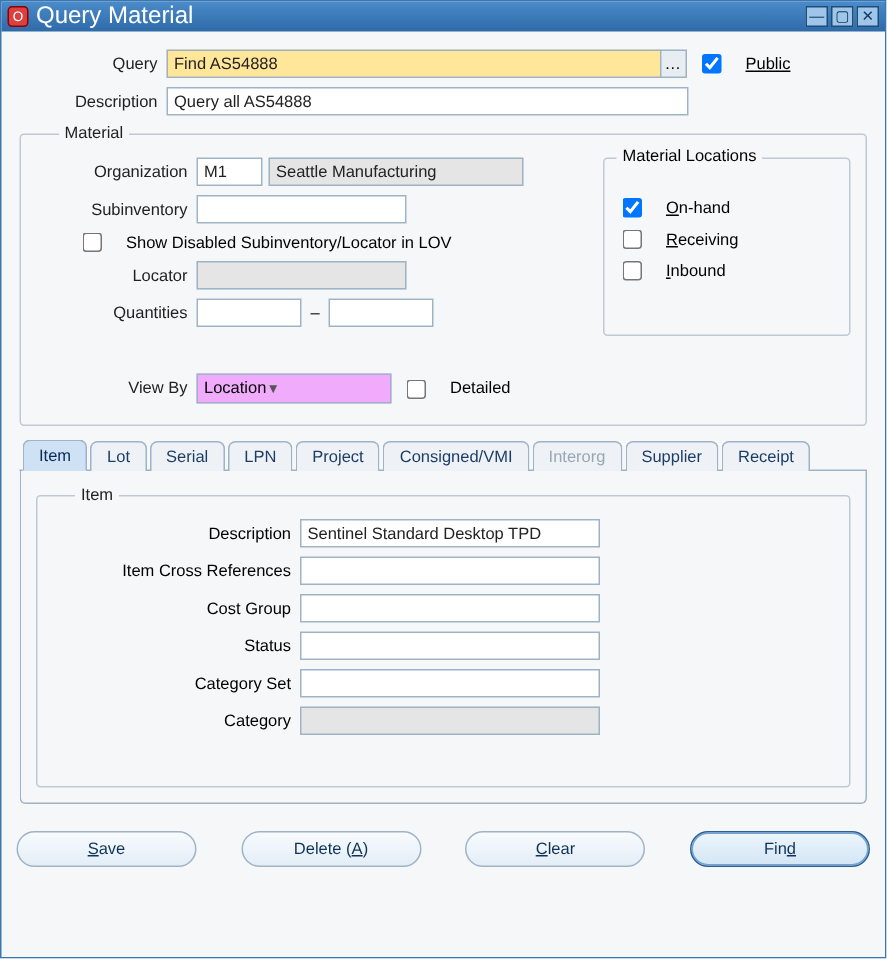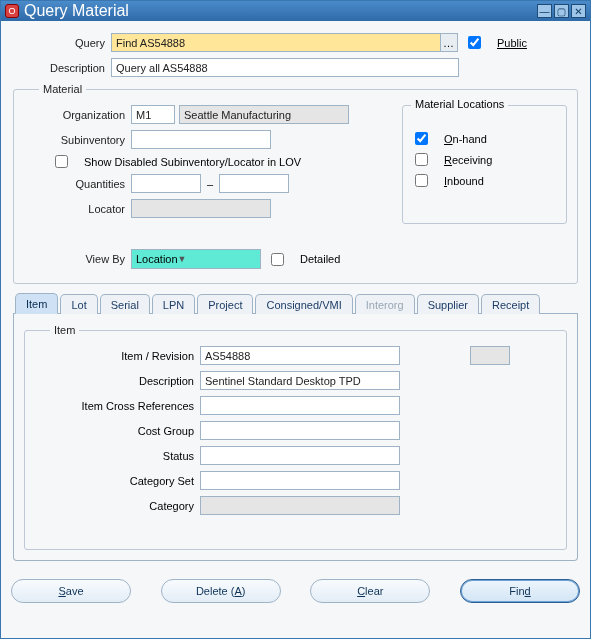--- a/index.html
+++ b/index.html
@@ -20,21 +20,21 @@
   .ellips .dots{ letter-spacing:1px; }
   .chk { display:flex; align-items:center; gap:16px; }
   .chk input { margin:0; }
   .underline { text-decoration: underline; }
   fieldset { border:1px solid #bfc9d5; border-radius:3px; margin:0 0 8px 0; padding:10px 10px 8px 25px; position:relative; }
   fieldset > legend { padding:0 4px; color:#222; font-size:11px; }
   .mat-cols { display:flex; gap:16px; }
   .mat-left { flex:1; }
   .mat-right { border:1px solid #bfc9d5; border-radius:3px; padding:26px 12px 14px 12px; width:165px; position:relative; }
   .mat-right .ml-title{ position:absolute; top:-8px; left:8px; background:#f6f7f8; padding:0 4px; font-size:11px;}
-  .select { height:20px; border:1px solid #9fb3c7; background:#5eead4; display:flex; align-items:center; padding:0 4px; width:130px; cursor:pointer;}
+  .select { height:20px; border:1px solid #9fb3c7; background:#f0abfc; display:flex; align-items:center; padding:0 4px; width:130px; cursor:pointer;}
   .select .arrow{ font-size:9px; color:#555; }
   .qtydash{ margin:0 6px; }
 
   .tabbar { display:flex; align-items:flex-end; margin-top:6px; border-bottom:1px solid #9fb3c7; padding-left:2px;}
   .tab { padding:4px 10px 3px 10px; border:1px solid #9fb3c7; border-bottom:none; border-top-left-radius:5px; border-top-right-radius:5px; margin-right:2px; background:#eef2f6; color:#1d3d66; cursor:pointer; position:relative; top:1px;}
   .tab.active { background:#cfe2f5; font-weight:normal; border-bottom:1px solid #cfe2f5; color:#0a2a52;}
   .tab.disabled { color:#9aa7b5; }
   .tabpanel { border:1px solid #9fb3c7; border-top:none; border-radius:0 0 4px 4px; padding:10px; background:#f6f7f8; }
   fieldset.inner{margin:0;}
   .btnrow { display:flex; justify-content:space-between; padding:10px 10px 12px 10px; }
@@ -87,28 +87,28 @@
           </div>
           <div class="row">
             <div class="lbl" style="width:92px">Subinventory</div>
             <input class="input" style="width: 140px;" value="">
           </div>
           <div class="row chk" style="margin-left:16px">
             <input type="checkbox" style="">
             <span>Show Disabled Subinventory/Locator in LOV</span>
           </div>
           <div class="row">
+            <div class="lbl" style="width:92px">Locator</div>
+            <input class="input gray" style="width: 140px;" value="">
+          </div>
+          <div class="row">
             <div class="lbl" style="width:92px">Quantities</div>
             <input class="input" style="width: 70px;" value="">
             <span class="qtydash">–</span>
             <input class="input" style="width: 70px;" value="">
-          </div>
-          <div class="row">
-            <div class="lbl" style="width:92px">Locator</div>
-            <input class="input gray" style="width: 140px;" value="">
           </div>
         </div>
         <div class="mat-right">
           <div class="ml-title">Material Locations</div>
           <div class="chk" style="margin-bottom:8px">
             <input type="checkbox" checked="" style="">
             <span><span class="underline">O</span><span>n-hand</span></span>
           </div>
           <div class="chk" style="margin-bottom:8px">
             <input type="checkbox" style="">
@@ -142,26 +142,20 @@
       <div class="tab">Project</div>
       <div class="tab">Consigned/VMI</div>
       <div class="tab disabled">Interorg</div>
       <div class="tab">Supplier</div>
       <div class="tab">Receipt</div>
     </div>
     <div class="tabpanel">
       <fieldset class="inner">
         <legend>Item</legend>
         <div class="row">
-          <div class="mlbl">Item / Revision</div>
-          <input class="input" style="width: 200px;" value="AS54888">
-          <div style="width:70px"></div>
-          <div class="smallbox"></div>
-        </div>
-        <div class="row">
           <div class="mlbl">Description</div>
           <input class="input" style="width: 200px;" value="Sentinel Standard Desktop TPD">
         </div>
         <div class="row">
           <div class="mlbl">Item Cross References</div>
           <input class="input" style="width: 200px;" value="">
         </div>
         <div class="row">
           <div class="mlbl">Cost Group</div>
           <input class="input" style="width: 200px;" value="">

